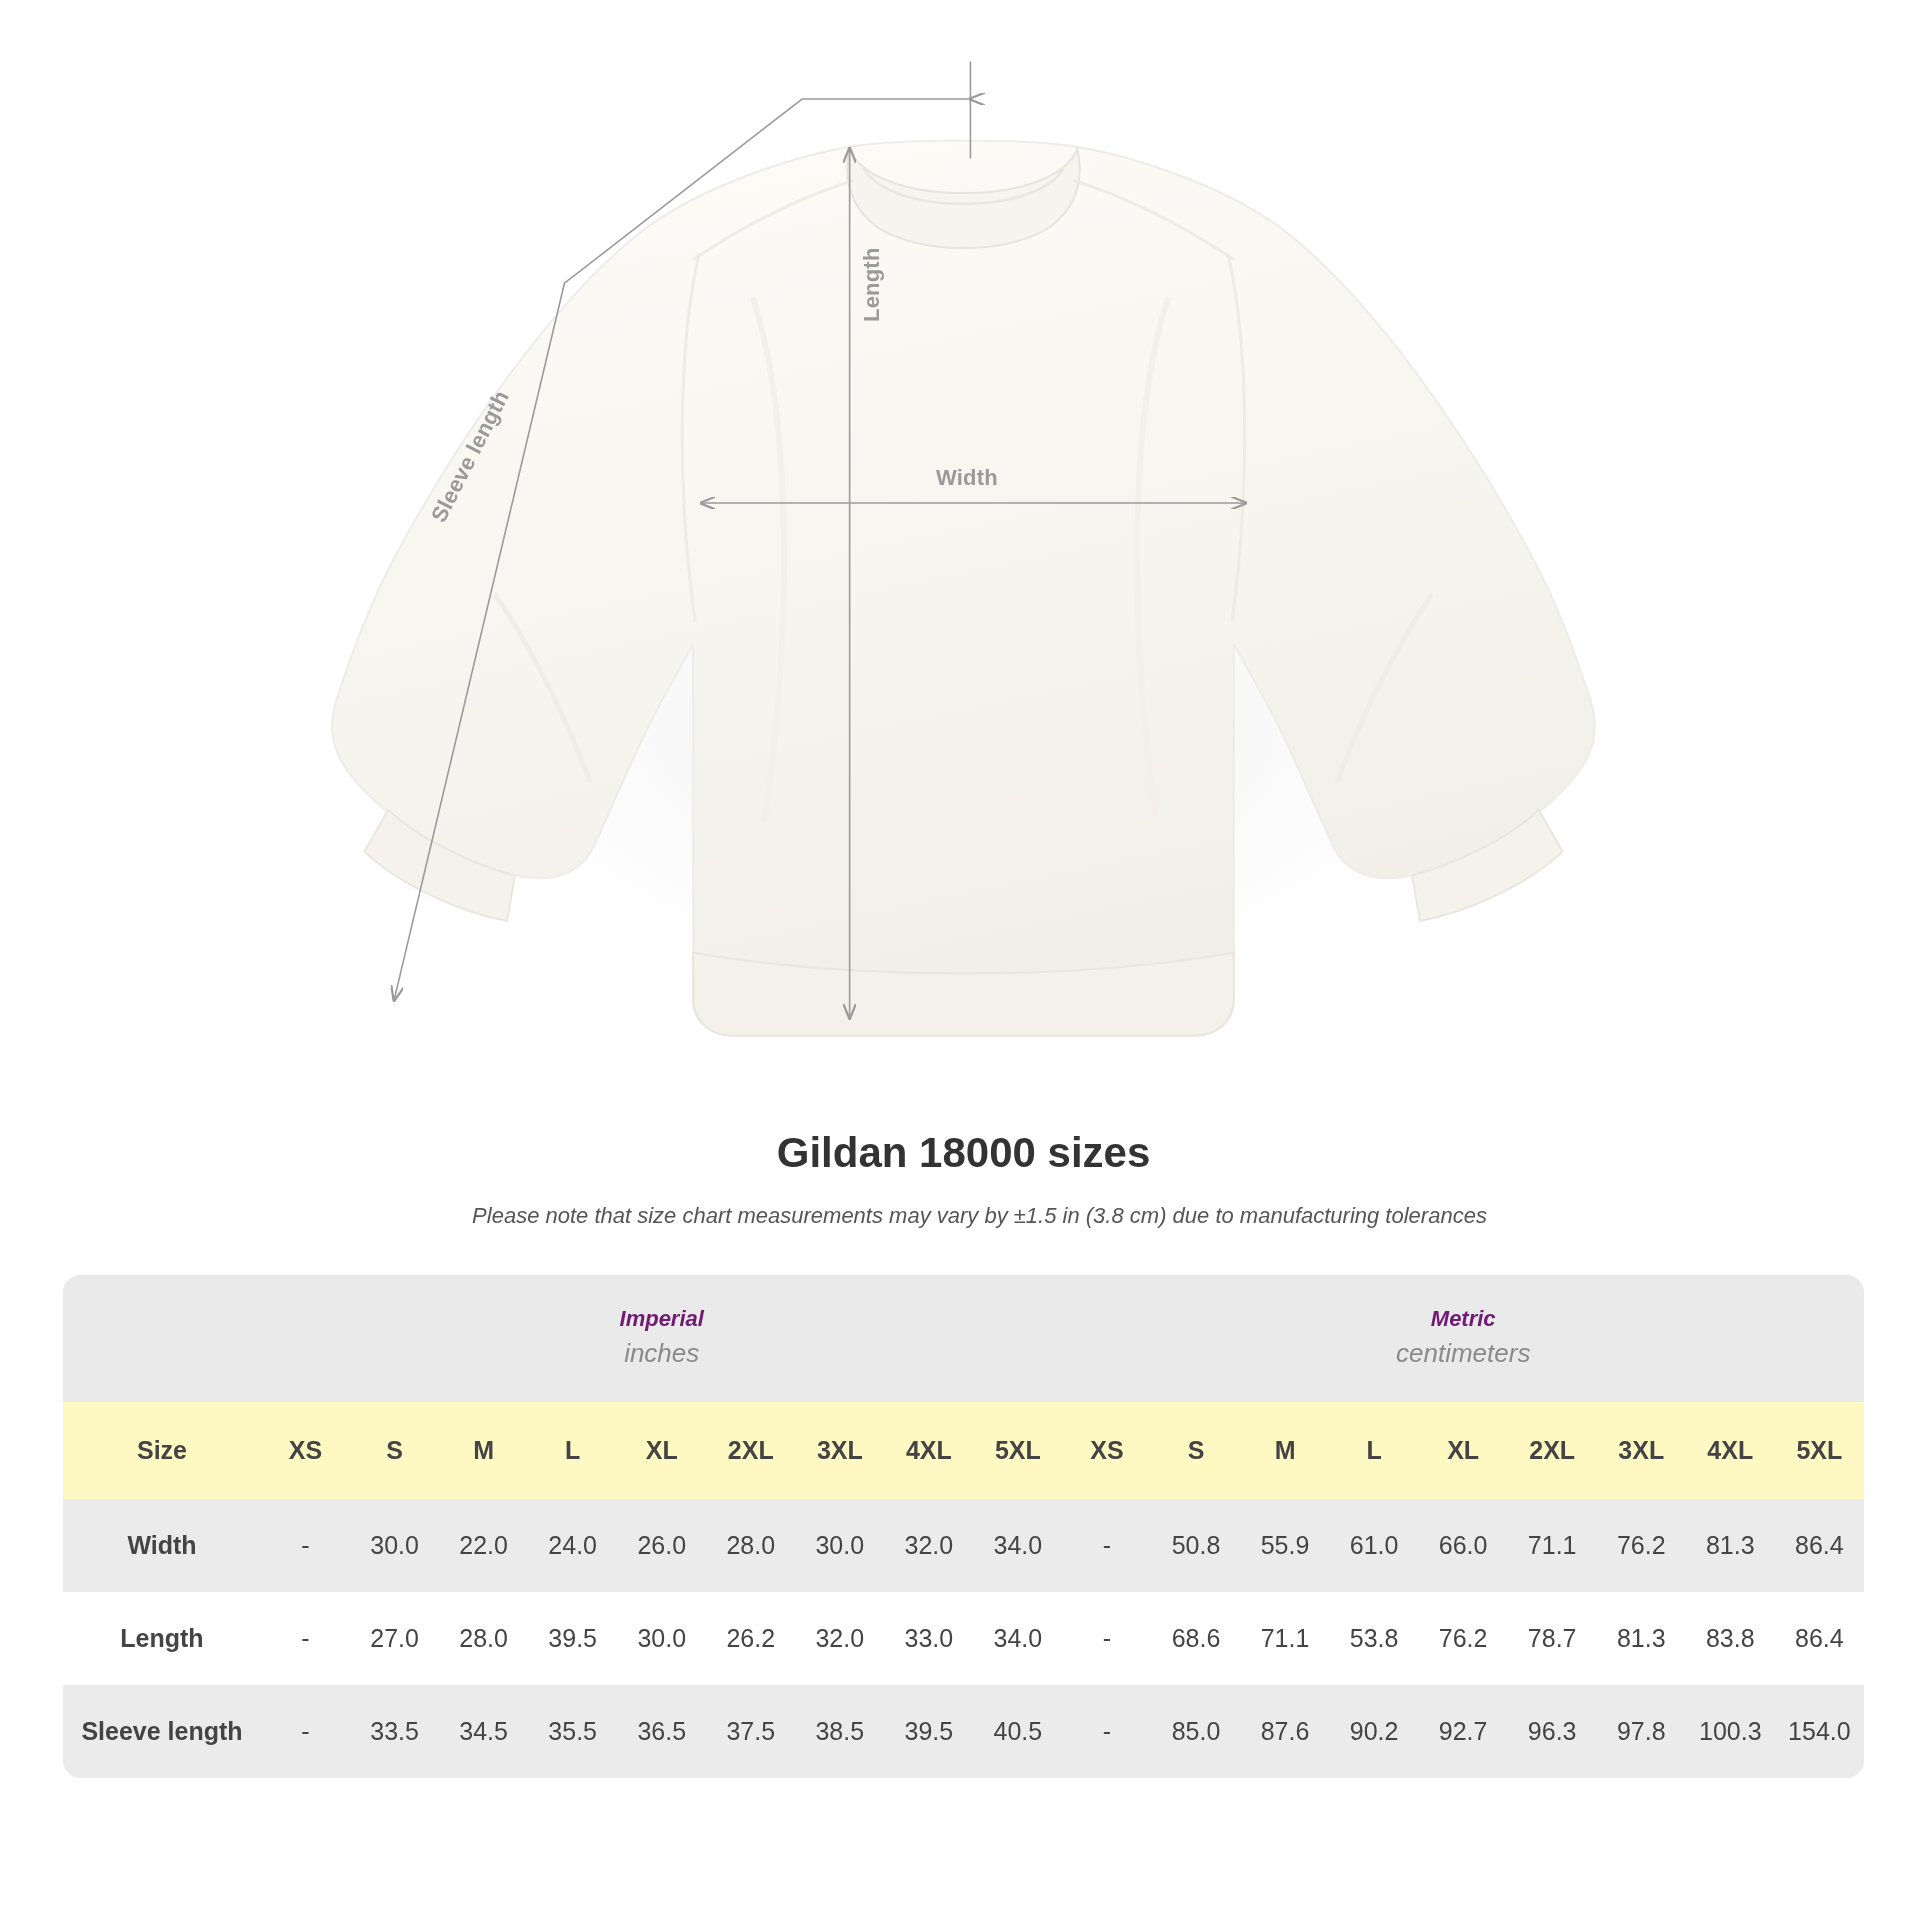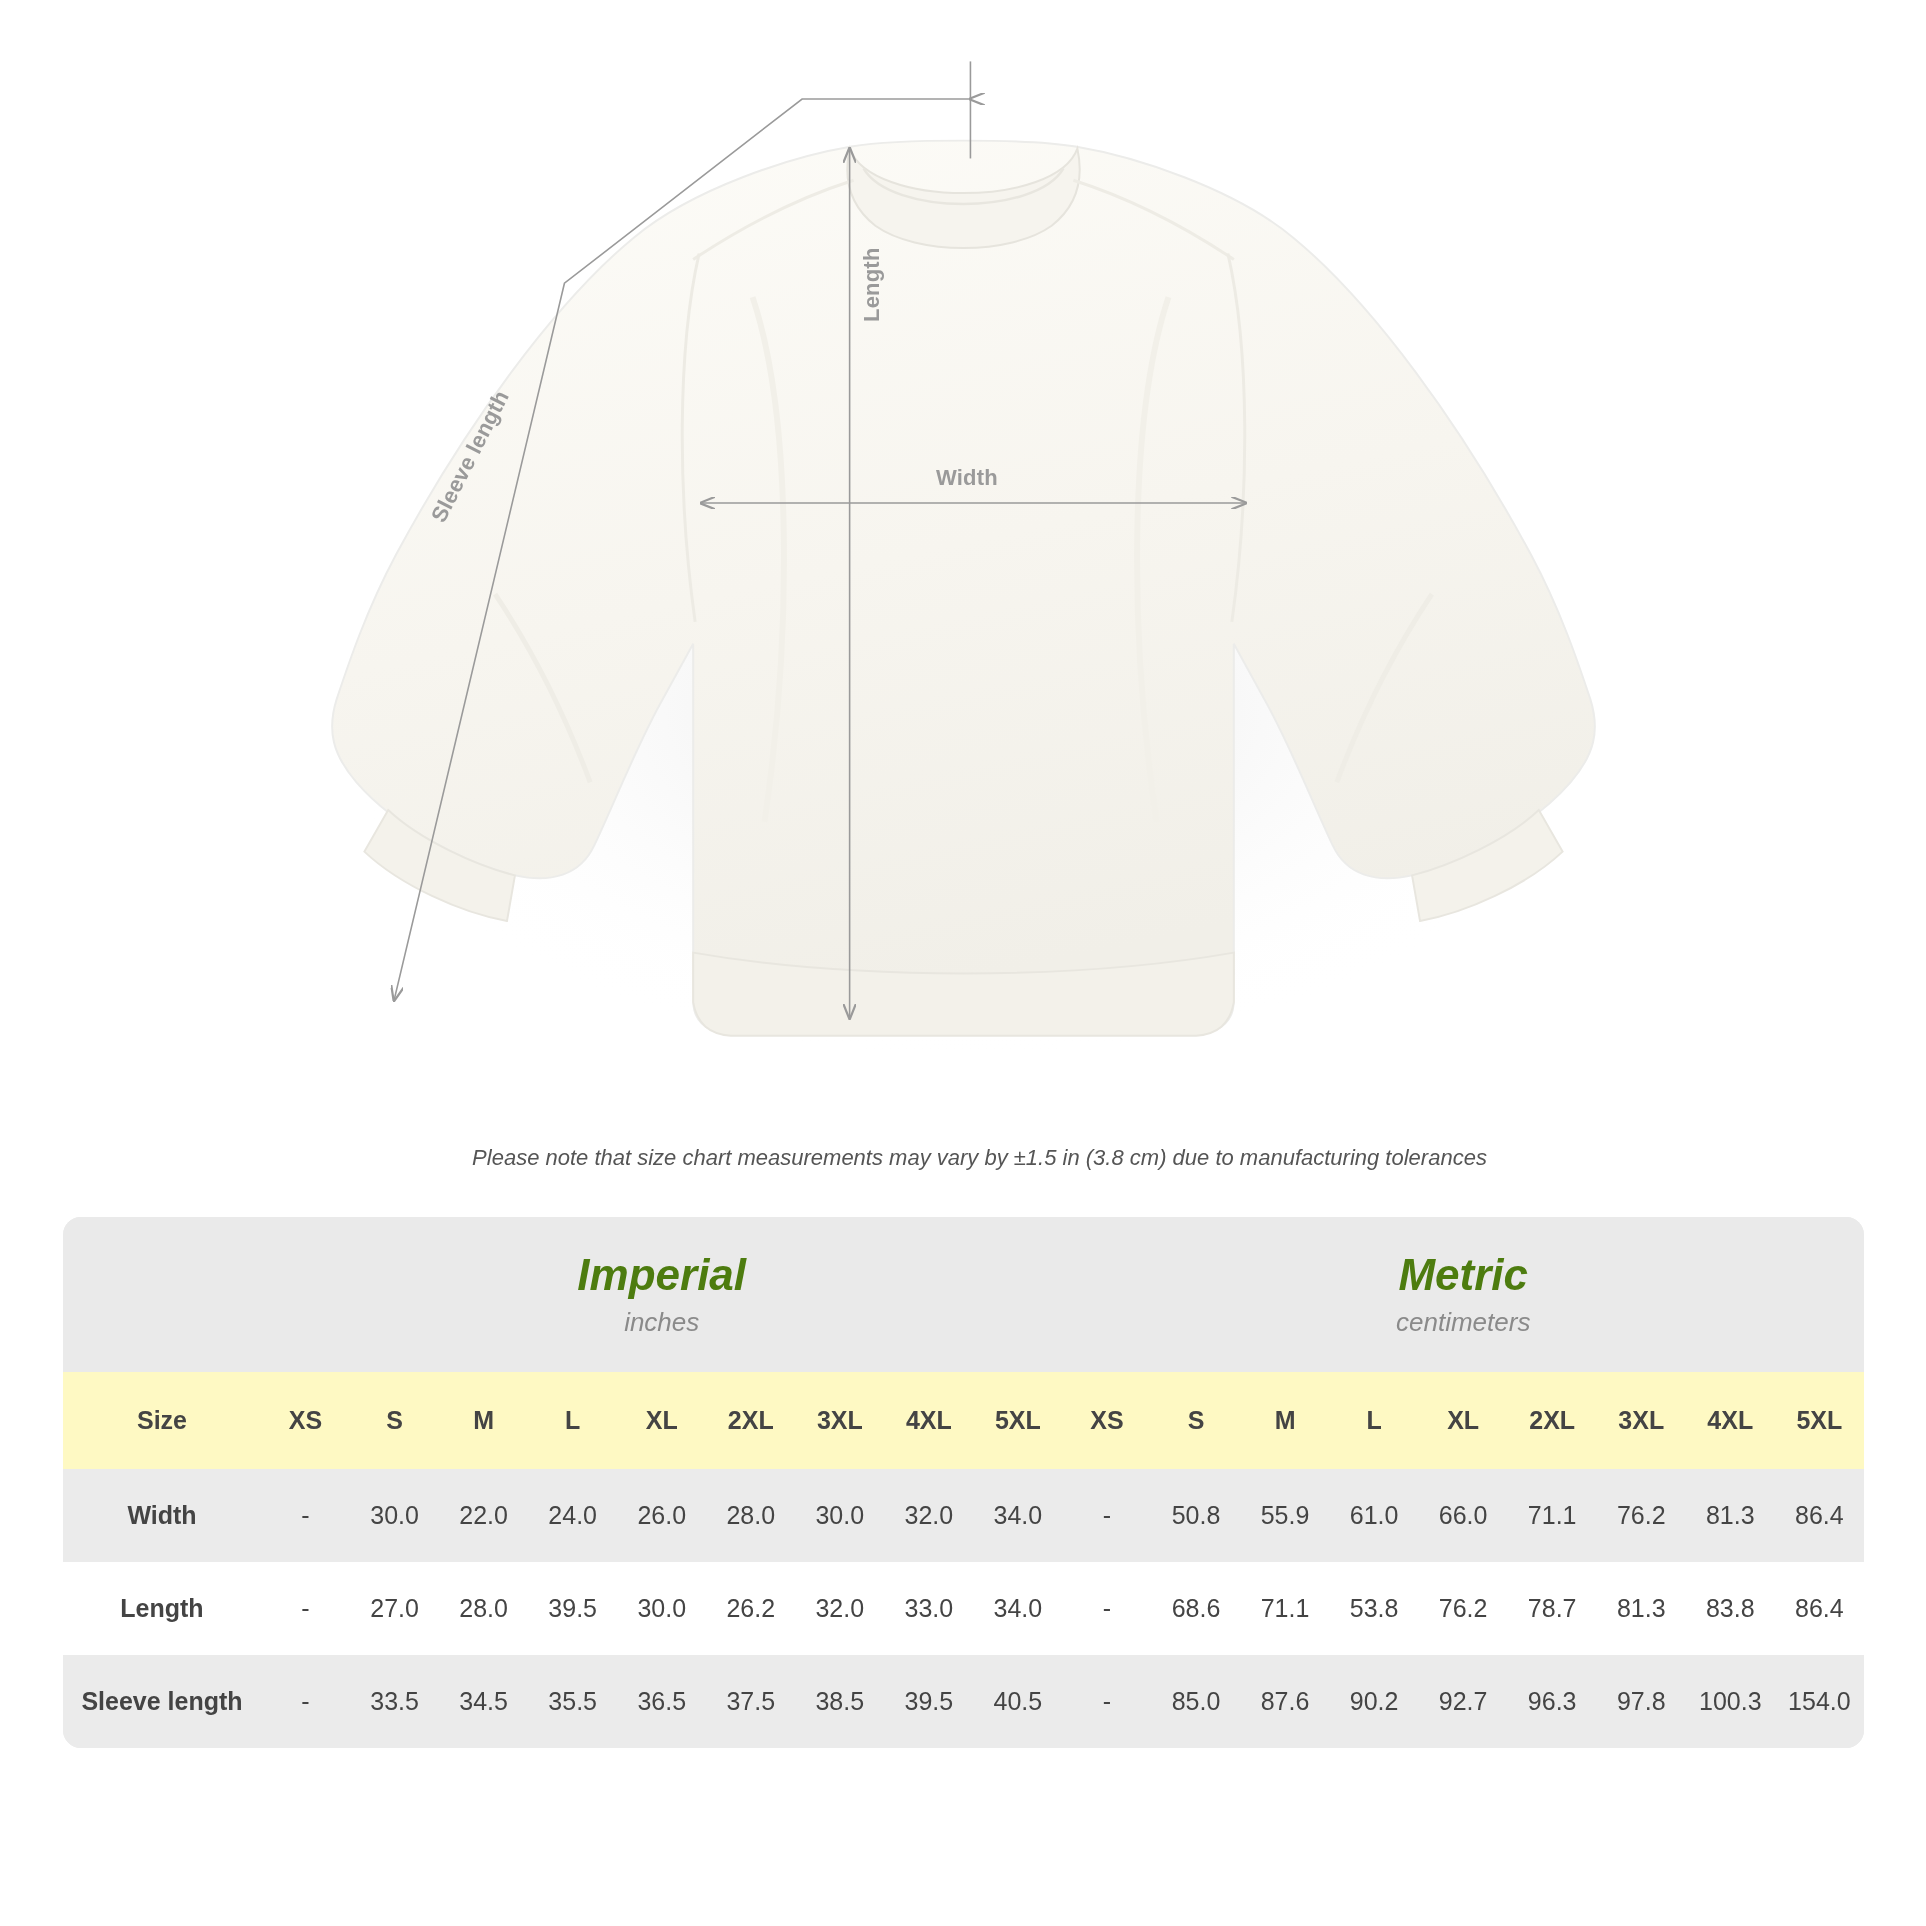--- a/index.html
+++ b/index.html
@@ -87,24 +87,24 @@
     vertical-align: middle;
     font-size: 25px;
     color: #444444;
     border: none;
   }
   .unit-head td {
     background: #eaeaea;
     padding: 30px 0 28px 0;
   }
   .unit-name {
-    font-size: 44px;
+    font-size: 22px;
     font-style: italic;
     font-weight: bold;
-    color: #4d7c0f;
+    color: #701a75;
     line-height: 1.25;
   }
   .unit-sub {
     font-size: 26px;
     font-style: italic;
     color: #8a8a8a;
     line-height: 1.6;
   }
   .hdr-row td {
     background: #fef9c3;
@@ -218,20 +218,21 @@
 
         <line x1="980" y1="62" x2="980" y2="160"></line>
       </g>
     </svg>
 
     <div class="dim-label label-width">Width</div>
     <div class="dim-label label-length">Length</div>
     <div class="dim-label label-sleeve">Sleeve length</div>
   </div>
 
+  <div class="title">Gildan 18000 sizes</div>
   <div class="subtitle">Please note that size chart measurements may vary by ±1.5 in (3.8 cm) due to manufacturing tolerances</div>
 
   <div class="table-wrap">
     <table class="sizes">
       <colgroup>
         <col class="first-col">
         <col span="9">
         <col span="9">
       </colgroup>
       <tbody>

